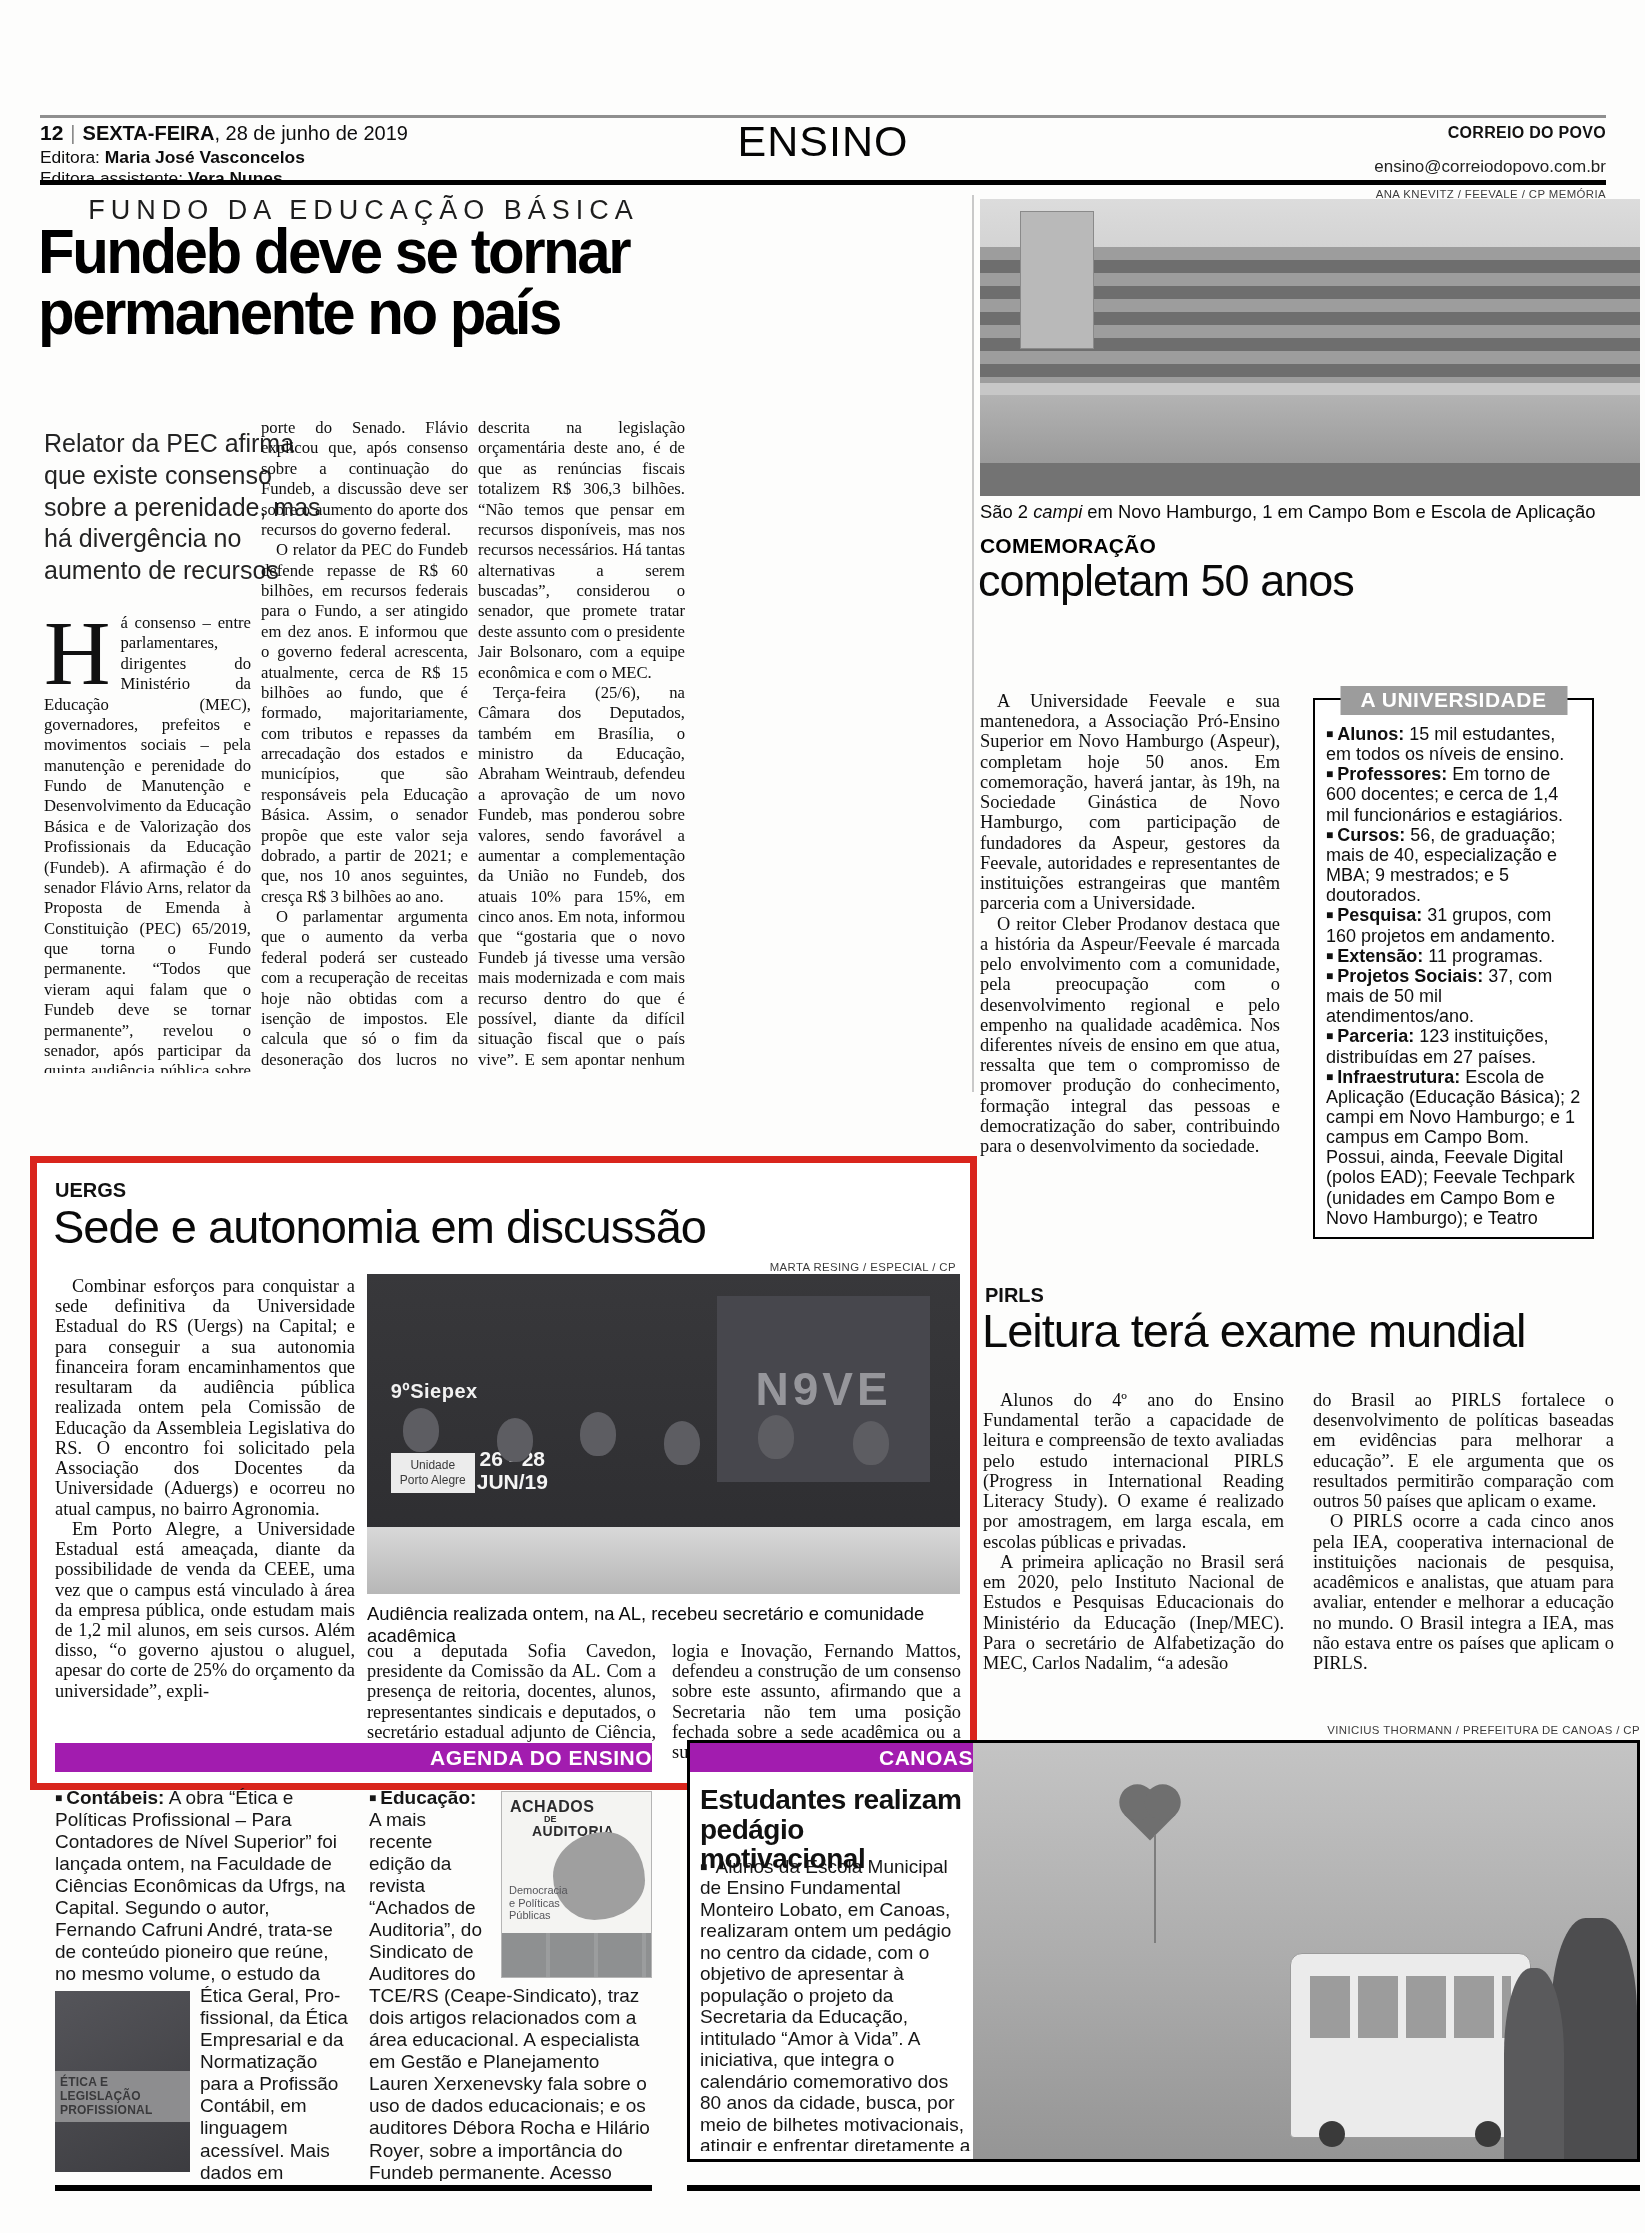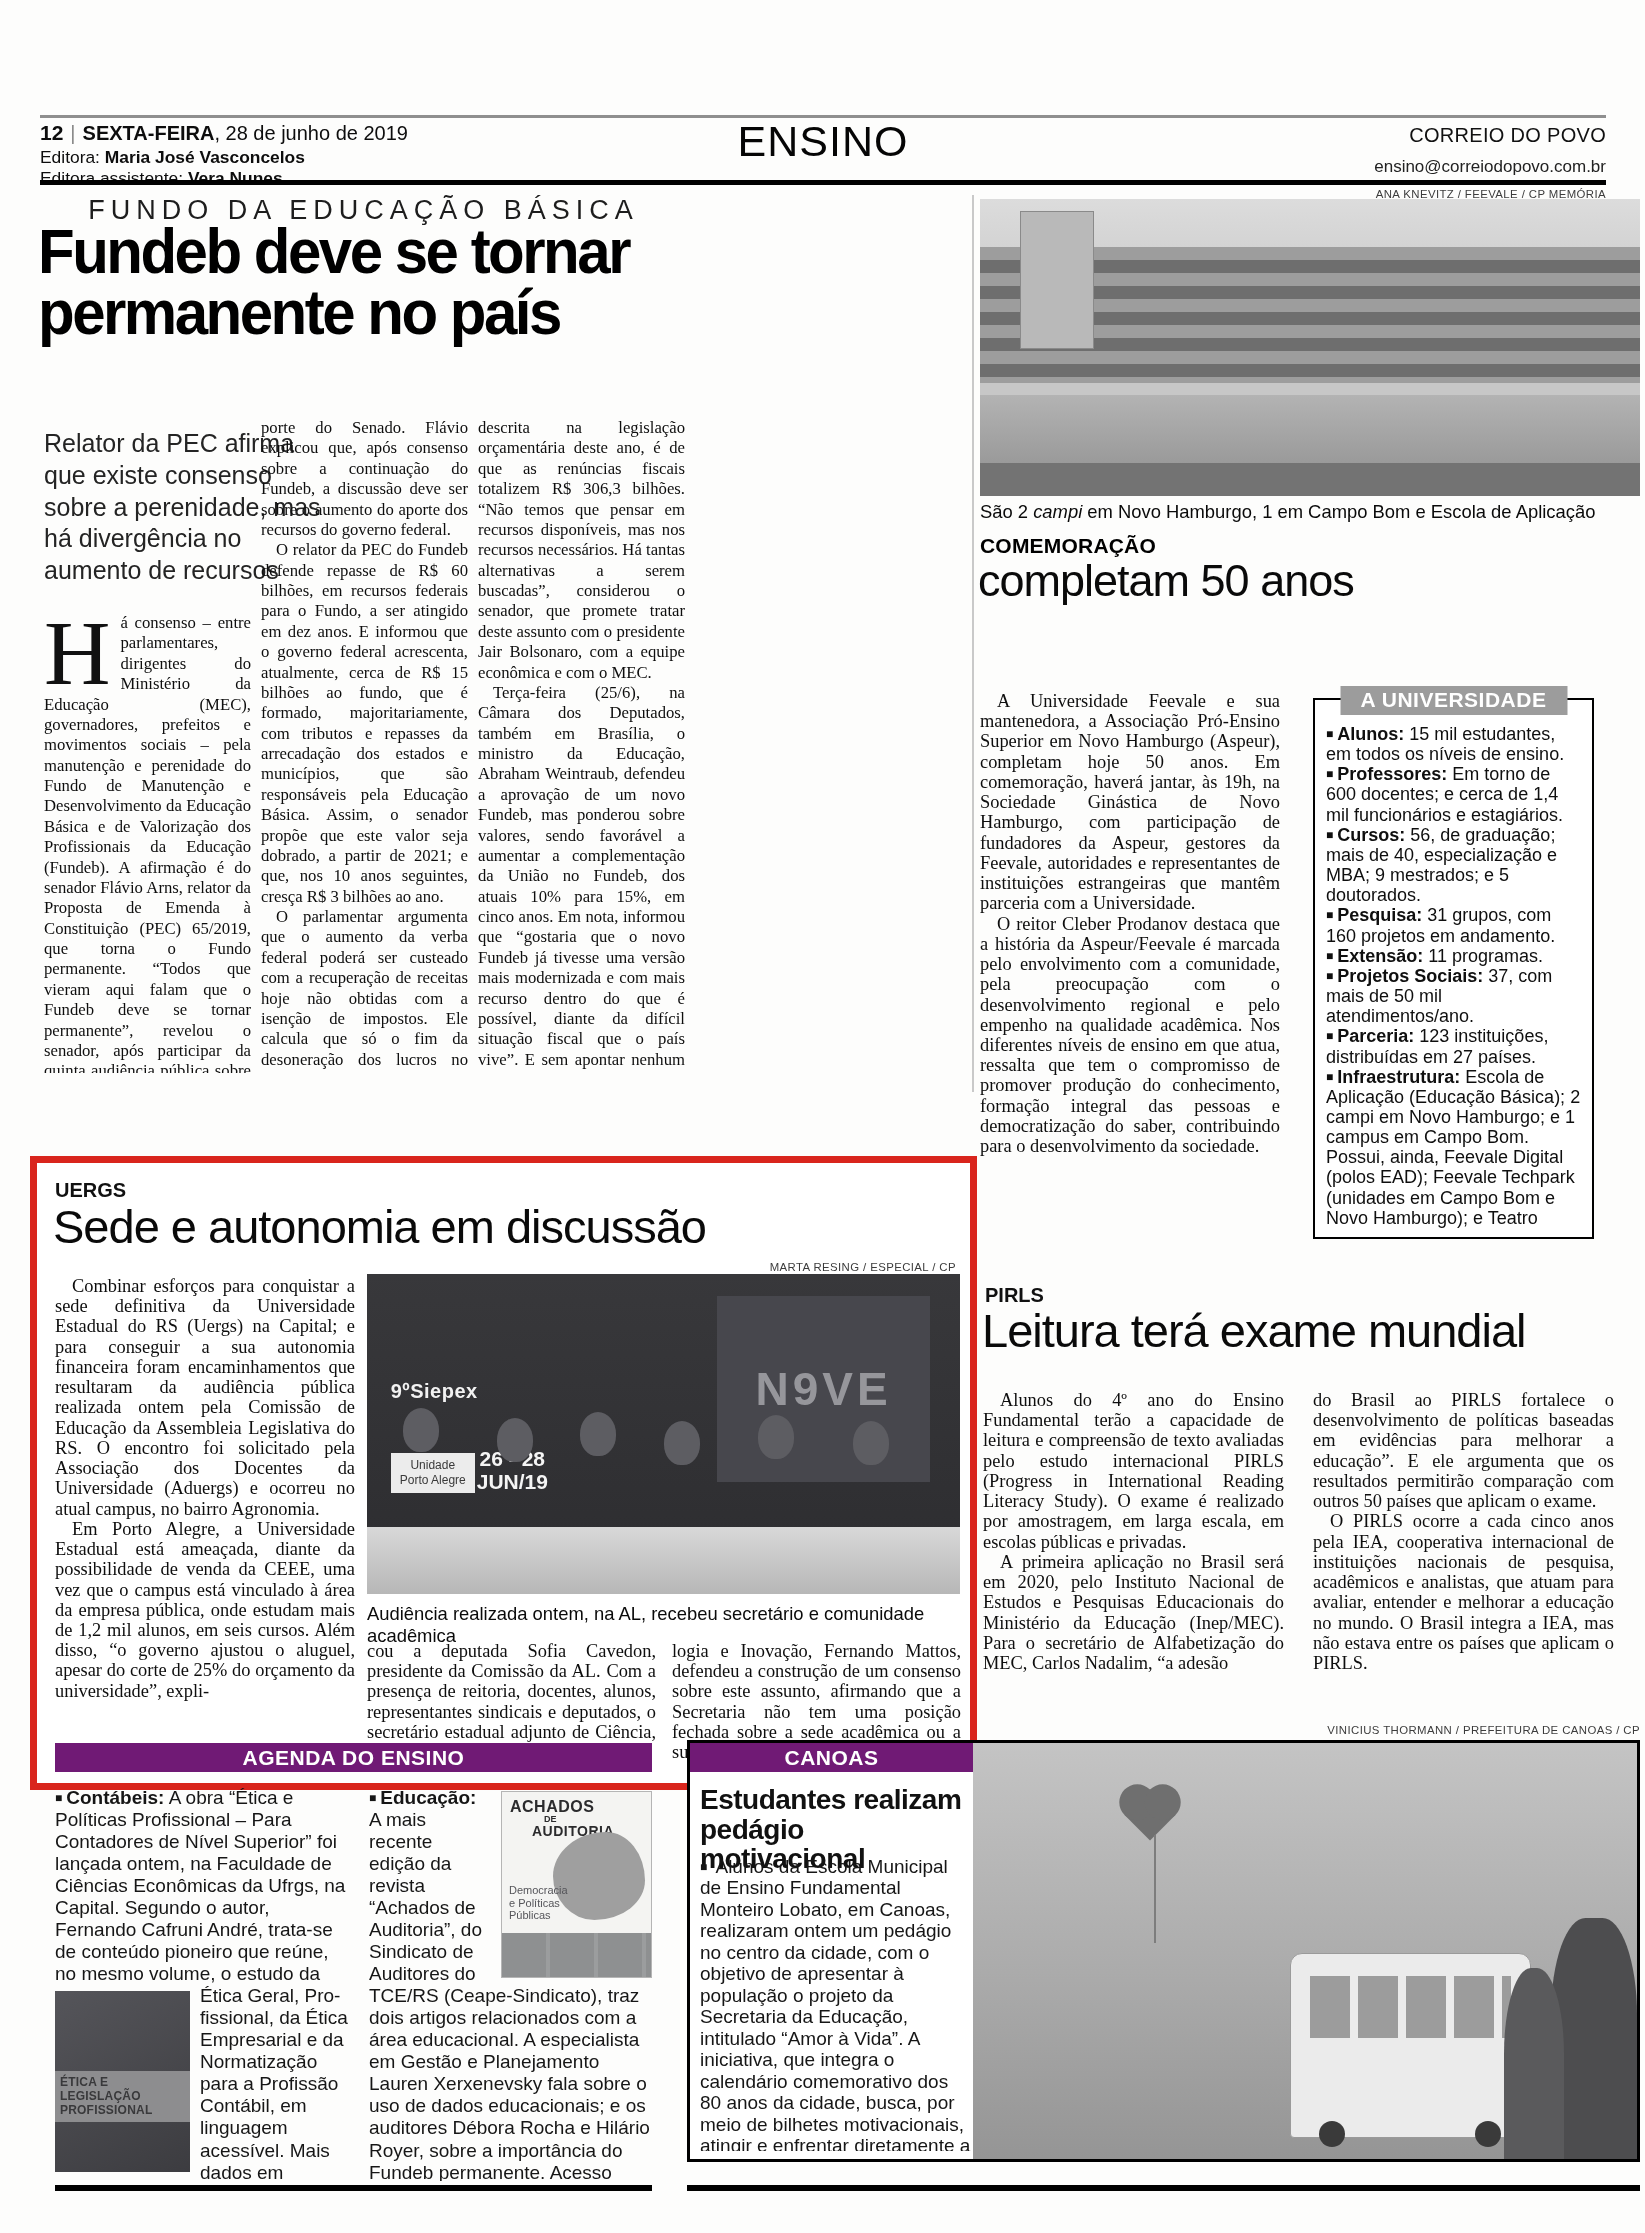--- a/index.html
+++ b/index.html
@@ -5,21 +5,21 @@
   html,body{margin:0;padding:0;background:#ffffff;}
   #page{position:relative;width:1646px;height:2234px;background:#fdfdfc;font-family:"Liberation Sans",sans-serif;color:#111;overflow:hidden;}
 
   
   .rule-top{position:absolute;left:40px;top:115px;width:1566px;height:3px;background:#8f8f8f;}
   .rule-black{position:absolute;left:40px;top:180px;width:1566px;height:5px;background:#000;}
   .dateline{position:absolute;left:40px;top:121px;font-size:20px;color:#0d0d0d;}
   .dateline .pg{font-weight:bold;font-size:21px;}
   .dateline .sep{color:#888;margin:0 7px;font-weight:300;}
   .dateline .wd{font-weight:bold;}
-  .brand{position:absolute;right:40px;top:124px;font-size:20px;font-weight:normal;letter-spacing:0.3px;}
+  .brand{position:absolute;right:40px;top:124px;font-size:16px;font-weight:bold;letter-spacing:0.3px;}
   .editors{position:absolute;left:40px;top:147px;font-size:17.4px;line-height:1.2;color:#0d0d0d;}
   .editors b{font-weight:bold;}
   .section-name{position:absolute;left:50%;transform:translateX(-50%);top:117px;font-size:43px;font-weight:400;letter-spacing:1px;color:#050505;}
   .email{position:absolute;right:40px;top:157px;font-size:17px;color:#222;}
 
   .credit{font-size:11.4px;letter-spacing:0.4px;color:#3c3c3c;}
   .credit-feevale{position:absolute;right:40px;top:188px;}
   .credit-vinicius{position:absolute;right:6px;top:1724px;}
 
   .vdivider{position:absolute;left:972px;top:195px;width:2px;height:897px;background:#c9c9c9;}
@@ -80,21 +80,21 @@
   .uergs-colA{position:absolute;left:330px;top:478px;width:289px;height:133px;overflow:hidden;}
   .uergs-colB{position:absolute;left:635px;top:478px;width:289px;height:133px;overflow:hidden;}
 
   
   .kicker-pirls{position:absolute;left:985px;top:1284px;font-size:20px;font-weight:bold;}
   .headline-pirls{position:absolute;left:982px;top:1303px;width:659px;font-size:47px;}
   .pirls-col1{position:absolute;left:983px;top:1390px;width:301px;height:336px;overflow:hidden;}
   .pirls-col2{position:absolute;left:1313px;top:1390px;width:301px;height:336px;overflow:hidden;}
 
   
-  .gray-bar{background:#701a75;color:#fff;font-weight:bold;font-size:21px;text-align:center;letter-spacing:0.5px;}
+  .gray-bar{background:#a21caf;color:#fff;font-weight:bold;font-size:21px;text-align:right;letter-spacing:0.5px;}
   .agenda-header{position:absolute;left:55px;top:1743px;width:597px;height:29px;line-height:29px;}
   .sansbody{font-size:19px;line-height:1.16;color:#161616;}
   .sansbody b{font-weight:bold;}
   .agenda-col1{position:absolute;left:55px;top:1787px;width:300px;height:394px;overflow:hidden;}
   .agenda-col2{position:absolute;left:369px;top:1787px;width:283px;height:394px;overflow:hidden;}
   .book-float{float:left;width:135px;height:181px;margin:6px 10px 2px 0;background:linear-gradient(150deg,#55555a,#3c3c40);position:relative;}
   .book-band{position:absolute;left:0;top:44%;width:100%;background:#8d8d8f;padding:5px 5px;box-sizing:border-box;}
   .book-band .t{display:block;font-weight:bold;font-size:12px;color:#39393b;line-height:1.15;letter-spacing:0.2px;}
   .mag-float{float:right;width:151px;height:187px;margin:4px 0 6px 10px;background:#f4f4f2;border:1px solid #b5b5b5;position:relative;box-sizing:border-box;}
   .mag-title{position:absolute;left:8px;top:7px;color:#2b2b2d;line-height:1.02;}

